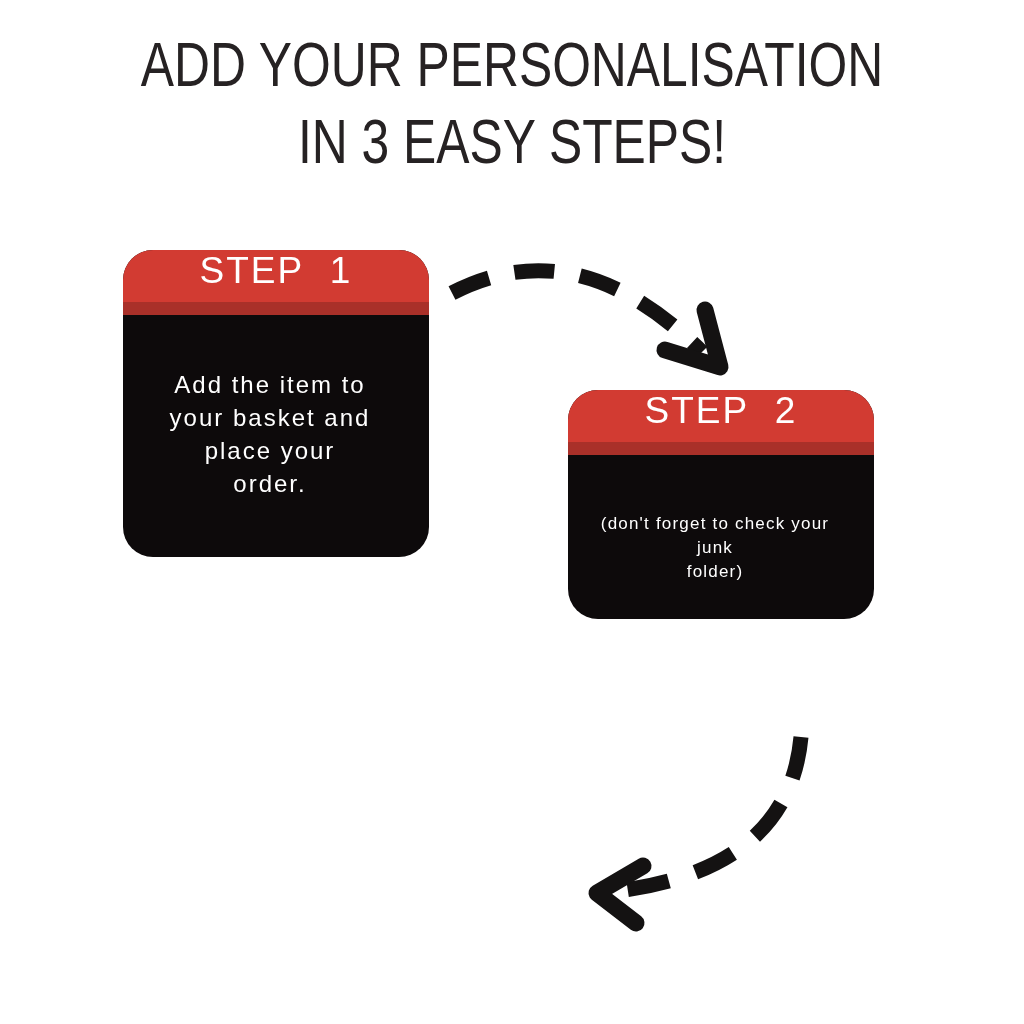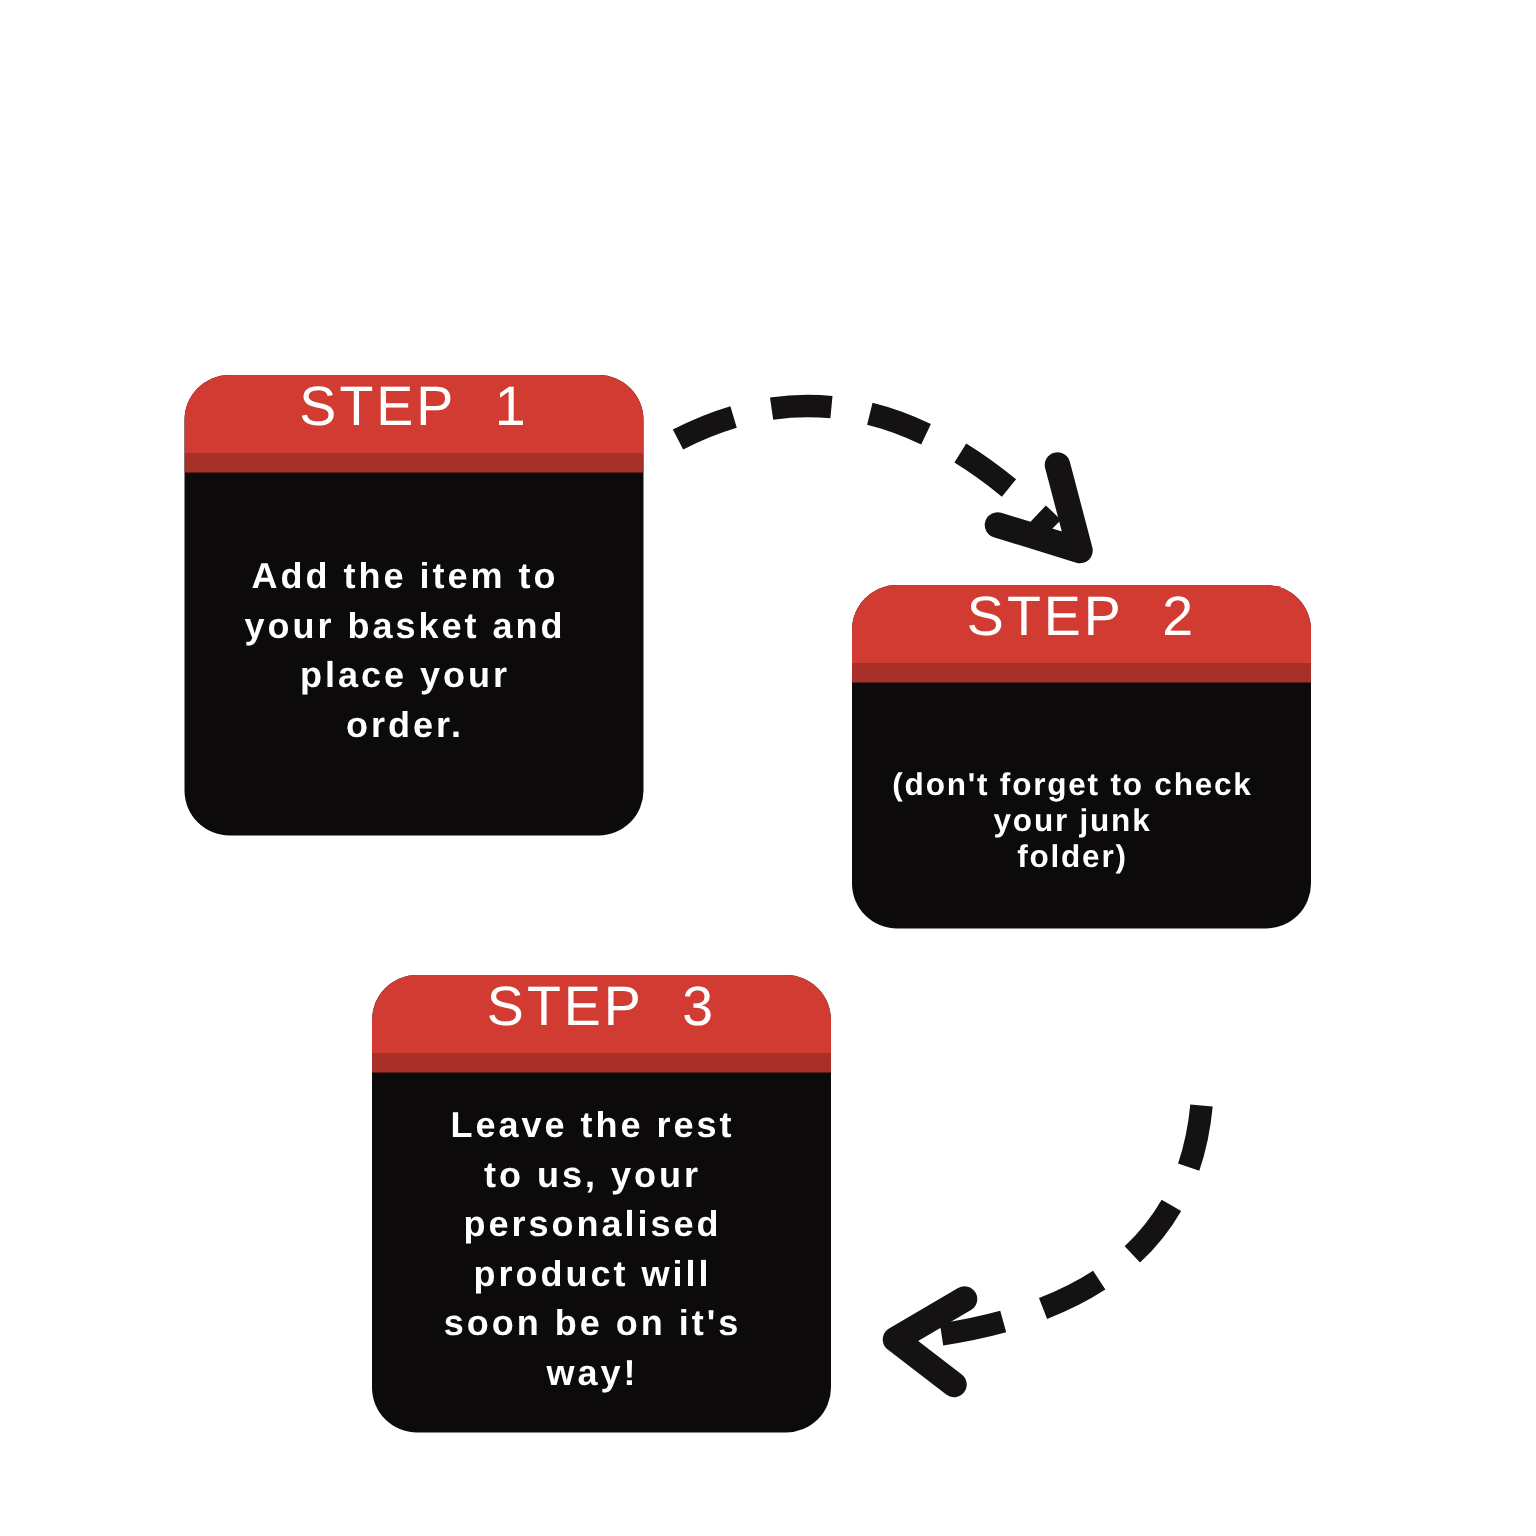--- a/index.html
+++ b/index.html
@@ -58,46 +58,49 @@
     background:var(--header-band);
   }
   .card-body{
     flex:1 1 auto;
     display:flex;flex-direction:column;
     align-items:center;justify-content:center;
     text-align:center;
     color:var(--step-text);
     padding:6px 26px 10px 14px;
     box-sizing:border-box;
-    font-weight:bold;
   }
   .body-text{
     white-space:pre-line;
     font-size:24px;
     line-height:33px;
     letter-spacing:2px;
   }
   .note-text{
     white-space:pre-line;
-    font-size:21px;
+    font-size:17px;
     line-height:24px;
     letter-spacing:1.2px;
     margin-top:26px;
   }
   
   .arrows{position:absolute;left:0;top:0;width:1024px;height:1024px;pointer-events:none;}
   .arrows path{fill:none;stroke:var(--arrow-black);}
   .dash{stroke-width:15px;}
   .head{stroke-width:17px;stroke-linecap:round;stroke-linejoin:round;}
 </style>
 </head>
 <body>
 
 <div class="stage">
 
+  <div class="title">
+    <span class="line">ADD YOUR PERSONALISATION</span>
+    <span class="line">IN 3 EASY STEPS!</span>
+  </div>
 
   <svg class="arrows" viewBox="0 0 1024 1024">
     <g>
       <path class="dash" d="M 452 293 Q 578 228 702 352" stroke-dasharray="40 26"></path>
       <path class="head" d="M 705 310 L 720 367 L 665 350"></path>
     </g>
     <g>
       <path class="dash" d="M 801 737 Q 789 866 625 890" stroke-dasharray="42 28"></path>
       <path class="head" d="M 643 866 L 597 893 L 636 923"></path>
     </g>
@@ -120,28 +123,14 @@
     <div class="card-header">
       <span>STEP 2</span>
     </div>
     <div class="card-band"></div>
     <div class="card-body">
       <div class="note-text">(don't forget to check your junk
 folder)</div>
     </div>
   </div>
 
-  <div class="card card-3">
-    <div class="card-header">
-      <span>STEP 3</span>
-    </div>
-    <div class="card-band"></div>
-    <div class="card-body">
-      <div class="body-text">Leave the rest
-to us, your
-personalised
-product will
-soon be on it's
-way!</div>
-    </div>
-  </div>
 
 </div>
 
 </body></html>

